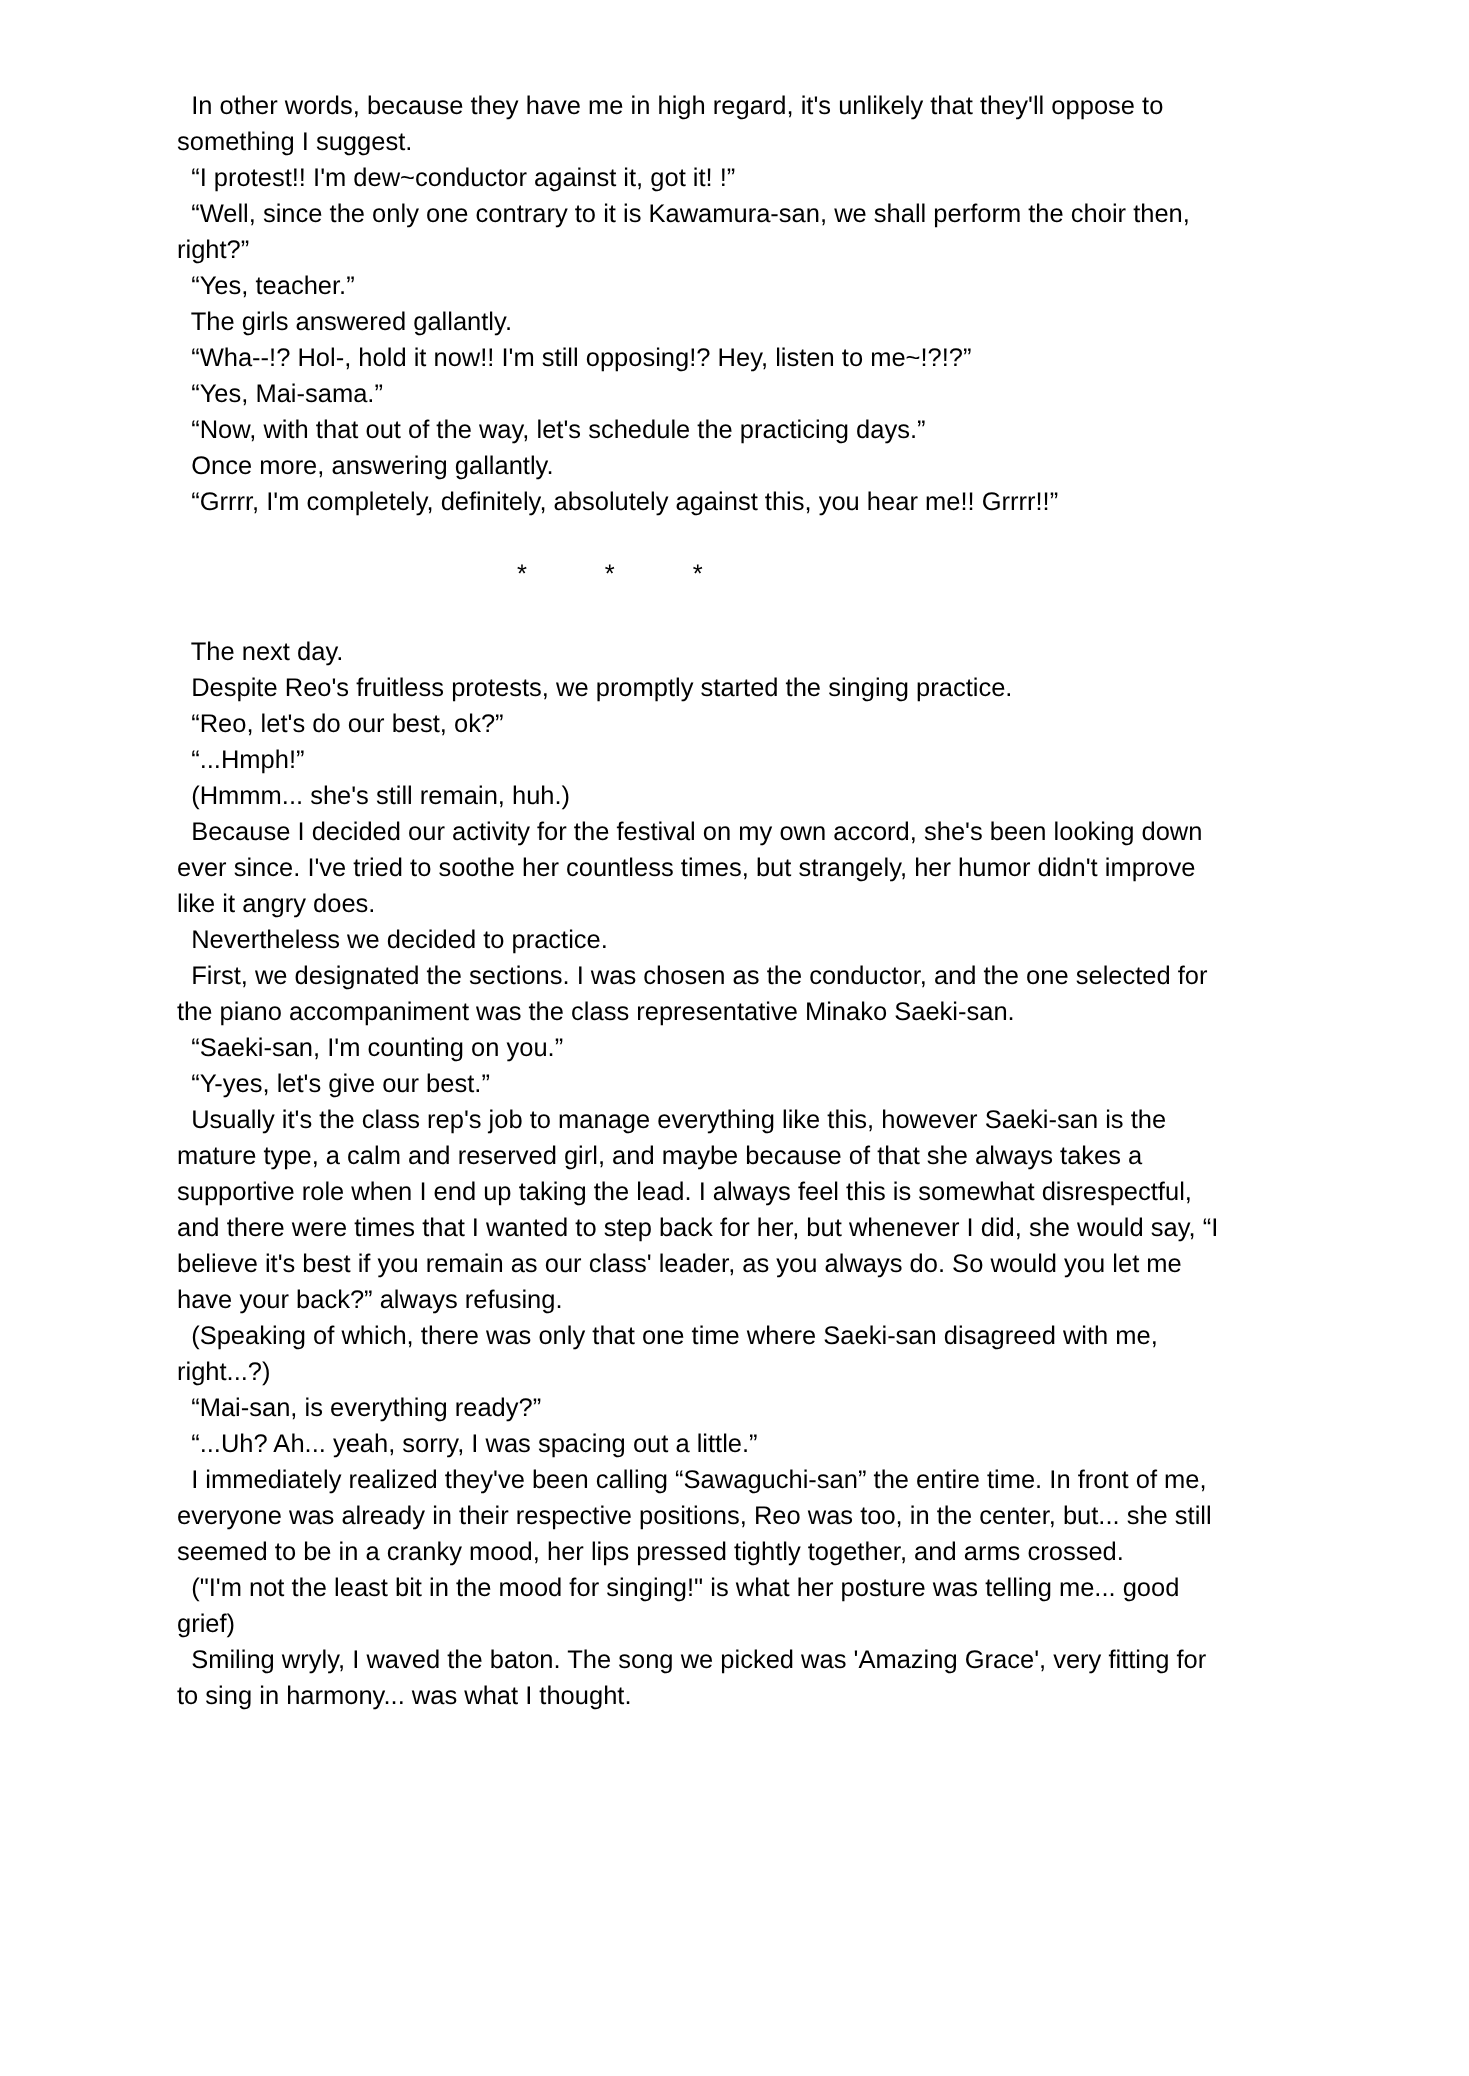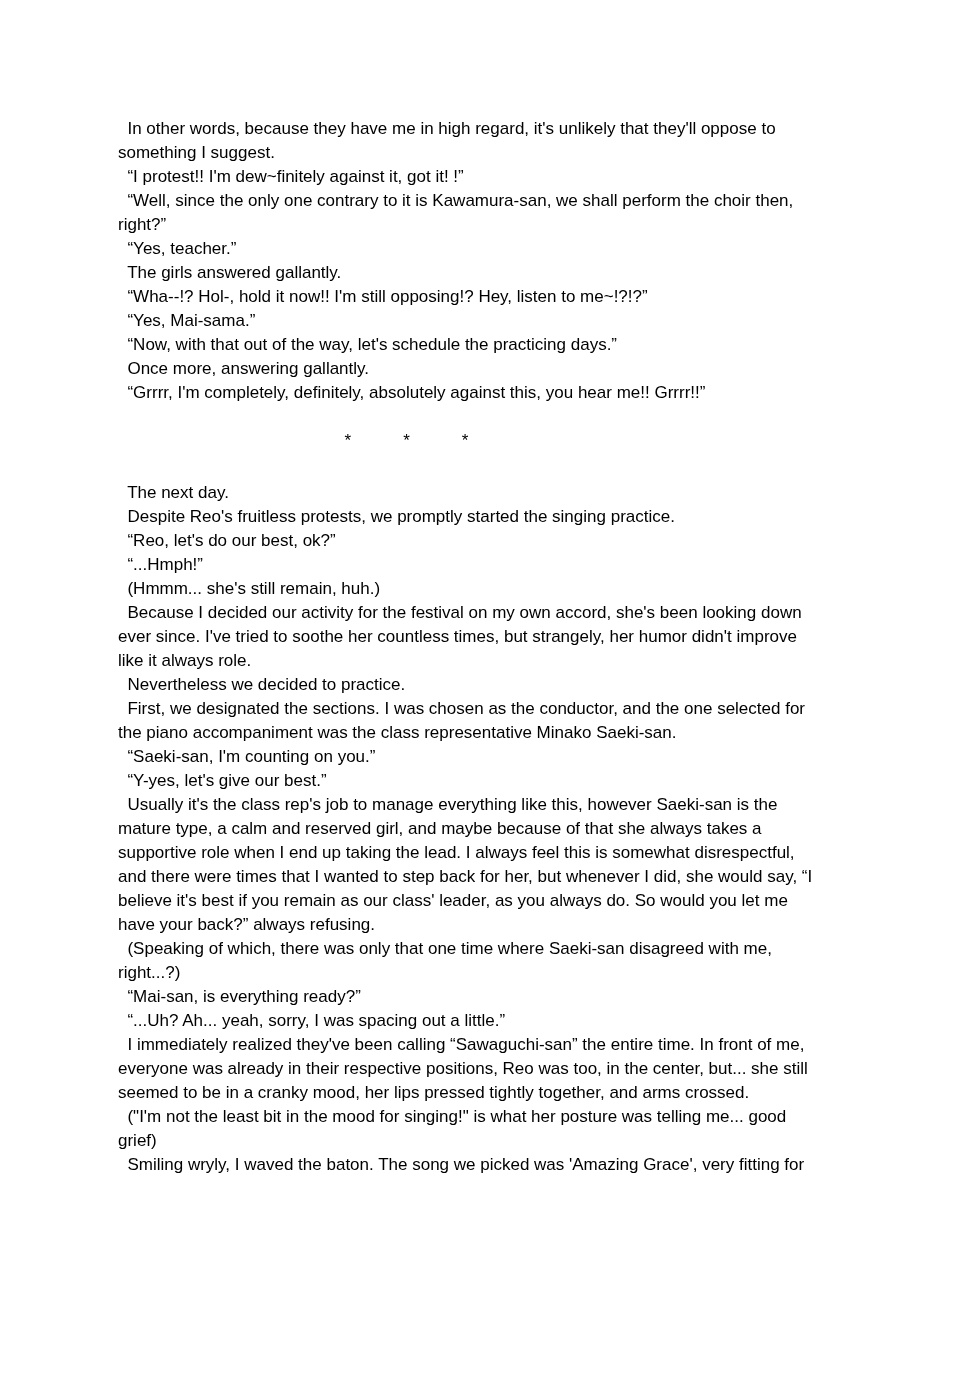--- a/index.html
+++ b/index.html
@@ -11,21 +11,21 @@
     width: 979px;
     height: 1384px;
     overflow: hidden;
     font-family: "Liberation Sans", sans-serif;
   }
   .page {
     width: 795px;
     height: 1384px;
     background: #ffffff;
     box-sizing: border-box;
-    padding: 117px 100px 0 118px;
+    padding: 59px 100px 0 118px;
   }
   .text-block {
     width: 100%;
   }
   .line {
     font-size: 17px;
     line-height: 24px;
     color: #000000;
     white-space: pre;
     letter-spacing: 0;
@@ -35,41 +35,41 @@
     margin: 0 0 4px 0;
   }
 </style>
 </head>
 <body>
 
 <div class="page">
   <div class="text-block" id="text-block">
       <div class="line">  In other words, because they have me in high regard, it's unlikely that they'll oppose to</div>
       <div class="line">something I suggest.</div>
-      <div class="line">  “I protest!! I'm dew~finitely against it, got it! !”</div>
+      <div class="line">  “I protest!! I'm dew~conductor against it, got it! !”</div>
       <div class="line">  “Well, since the only one contrary to it is Kawamura-san, we shall perform the choir then,</div>
       <div class="line">right?”</div>
       <div class="line">  “Yes, teacher.”</div>
       <div class="line">  The girls answered gallantly.</div>
       <div class="line">  “Wha--!? Hol-, hold it now!! I'm still opposing!? Hey, listen to me~!?!?”</div>
       <div class="line">  “Yes, Mai-sama.”</div>
       <div class="line">  “Now, with that out of the way, let's schedule the practicing days.”</div>
       <div class="line">  Once more, answering gallantly.</div>
       <div class="line">  “Grrrr, I'm completely, definitely, absolutely against this, you hear me!! Grrrr!!”</div>
       <div class="line">&nbsp;</div>
       <div class="line center">*           *           *</div>
       <div class="line">&nbsp;</div>
       <div class="line">  The next day.</div>
       <div class="line">  Despite Reo's fruitless protests, we promptly started the singing practice.</div>
       <div class="line">  “Reo, let's do our best, ok?”</div>
       <div class="line">  “...Hmph!”</div>
       <div class="line">  (Hmmm... she's still remain, huh.)</div>
       <div class="line">  Because I decided our activity for the festival on my own accord, she's been looking down</div>
       <div class="line">ever since. I've tried to soothe her countless times, but strangely, her humor didn't improve</div>
-      <div class="line">like it always role.</div>
+      <div class="line">like it angry does.</div>
       <div class="line">  Nevertheless we decided to practice.</div>
       <div class="line">  First, we designated the sections. I was chosen as the conductor, and the one selected for</div>
       <div class="line">the piano accompaniment was the class representative Minako Saeki-san.</div>
       <div class="line">  “Saeki-san, I'm counting on you.”</div>
       <div class="line">  “Y-yes, let's give our best.”</div>
       <div class="line">  Usually it's the class rep's job to manage everything like this, however Saeki-san is the</div>
       <div class="line">mature type, a calm and reserved girl, and maybe because of that she always takes a</div>
       <div class="line">supportive role when I end up taking the lead. I always feel this is somewhat disrespectful,</div>
       <div class="line">and there were times that I wanted to step back for her, but whenever I did, she would say, “I</div>
       <div class="line">believe it's best if you remain as our class' leader, as you always do. So would you let me</div>
@@ -77,14 +77,15 @@
       <div class="line">  (Speaking of which, there was only that one time where Saeki-san disagreed with me,</div>
       <div class="line">right...?)</div>
       <div class="line">  “Mai-san, is everything ready?”</div>
       <div class="line">  “...Uh? Ah... yeah, sorry, I was spacing out a little.”</div>
       <div class="line">  I immediately realized they've been calling “Sawaguchi-san” the entire time. In front of me,</div>
       <div class="line">everyone was already in their respective positions, Reo was too, in the center, but... she still</div>
       <div class="line">seemed to be in a cranky mood, her lips pressed tightly together, and arms crossed.</div>
       <div class="line">  ("I'm not the least bit in the mood for singing!" is what her posture was telling me... good</div>
       <div class="line">grief)</div>
       <div class="line">  Smiling wryly, I waved the baton. The song we picked was 'Amazing Grace', very fitting for</div>
+      <div class="line">to sing in harmony... was what I thought.</div>
     </div>
 </div>
 
 </body></html>

